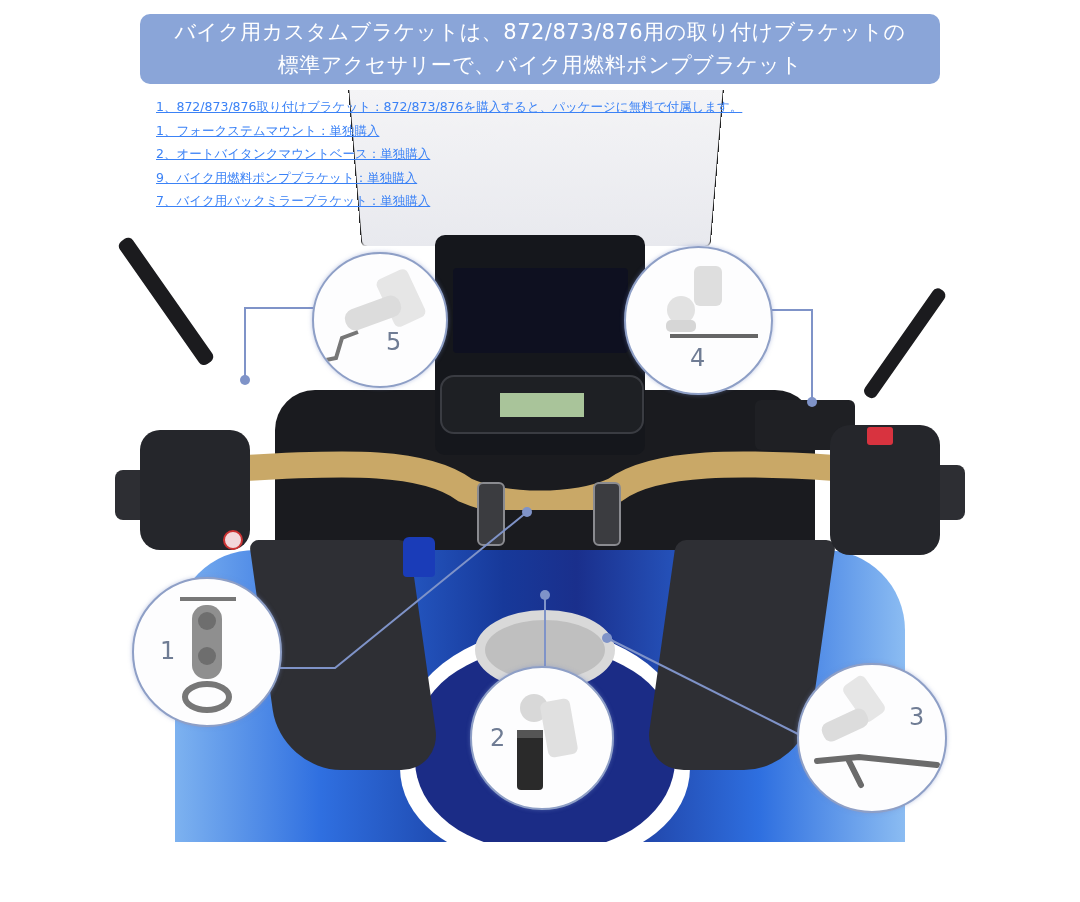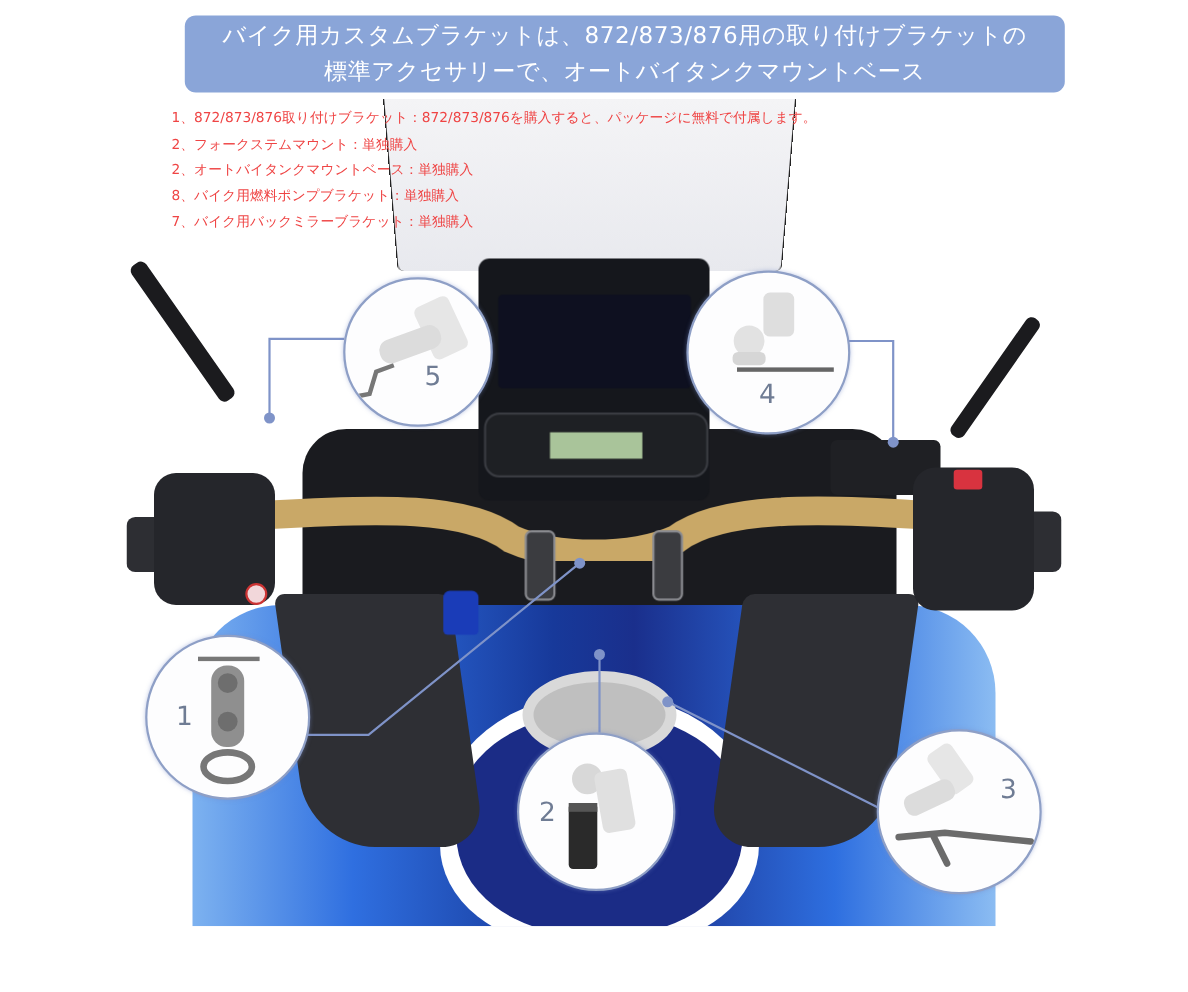--- a/index.html
+++ b/index.html
@@ -1,19 +1,19 @@
 <!DOCTYPE html>
 <html><head>
 <meta charset="utf-8">
 <style>
   html,body{margin:0;padding:0;background:#ffffff;}
   body{width:1080px;height:902px;position:relative;overflow:hidden;font-family:"DejaVu Sans",sans-serif;}
-  .banner{position:absolute;left:140px;top:14px;width:800px;height:70px;background:#8aa5d8;border-radius:10px;color:#fff;text-align:center;font-size:21px;line-height:33px;padding-top:2px;box-sizing:border-box;z-index:5;letter-spacing:0.5px;margin-left:28px;}
+  .banner{position:absolute;left:140px;top:14px;width:800px;height:70px;background:#8aa5d8;border-radius:10px;color:#fff;text-align:center;font-size:21px;line-height:33px;padding-top:2px;box-sizing:border-box;z-index:5;letter-spacing:0.5px;}
   .banner div{white-space:nowrap;}
-  .notes{position:absolute;left:156px;top:95px;z-index:5;font-size:12.5px;color:#ef4444;line-height:23.5px;}
+  .notes{position:absolute;left:156px;top:95px;z-index:5;font-size:12.5px;color:#3b82f6;line-height:23.5px;text-decoration:underline;}
   .notes div{white-space:nowrap;}
   .scene{position:absolute;left:115px;top:90px;width:850px;height:752px;overflow:hidden;}
   .windshield{position:absolute;left:240px;top:0;width:360px;height:160px;background:linear-gradient(#f4f4f6,#e8e9ee);border-left:1.5px solid #222;border-right:1.5px solid #222;border-radius:0 0 6px 6px;transform:perspective(300px) rotateX(-8deg);}
   .dash{position:absolute;left:320px;top:145px;width:210px;height:220px;background:#15171c;border-radius:10px;}
   .tft{position:absolute;left:338px;top:178px;width:175px;height:85px;background:#0e1020;border-radius:4px;}
   .lcd-frame{position:absolute;left:325px;top:285px;width:200px;height:55px;background:#1e2024;border-radius:14px;border:2px solid #3a3c42;}
   .lcd{position:absolute;left:385px;top:303px;width:84px;height:24px;background:#a9c49a;}
   .body-dark{position:absolute;left:160px;top:300px;width:540px;height:180px;background:#1a1b1f;border-radius:40px 40px 10px 10px;}
   .tank{position:absolute;left:60px;top:460px;width:730px;height:300px;background:linear-gradient(90deg,#7db2f0 0%,#2f6fe0 20%,#17399a 45%,#1a2f8c 55%,#2e6fe0 80%,#8bbcf2 100%);border-radius:80px 80px 0 0;}
   .tank-white{position:absolute;left:285px;top:540px;width:290px;height:230px;background:#fff;border-radius:50% 50% 40% 40%;}
@@ -36,28 +36,28 @@
   .circle{position:absolute;border-radius:50%;background:#fdfdfe;border:2.5px solid #8e9fc6;box-shadow:0 0 4px rgba(120,140,200,0.5);z-index:4;overflow:hidden;}
   .circle .num{position:absolute;color:#6f7c94;font-size:24px;font-family:"DejaVu Sans",sans-serif;}
   .leader{position:absolute;z-index:3;}
   .tail{position:absolute;left:0;top:842px;width:1080px;height:60px;background:#fff;z-index:6;}
 </style>
 </head>
 <body>
 
 <div class="banner">
   <div>バイク用カスタムブラケットは、872/873/876用の取り付けブラケットの</div>
-  <div>標準アクセサリーで、オートバイタンクマウントベース</div>
+  <div>標準アクセサリーで、バイク用燃料ポンプブラケット</div>
 </div>
 
 <div class="notes">
   <div>1、872/873/876取り付けブラケット：872/873/876を購入すると、パッケージに無料で付属します。</div>
-  <div>2、フォークステムマウント：単独購入</div>
+  <div>1、フォークステムマウント：単独購入</div>
   <div>2、オートバイタンクマウントベース：単独購入</div>
-  <div>8、バイク用燃料ポンプブラケット：単独購入</div>
+  <div>9、バイク用燃料ポンプブラケット：単独購入</div>
   <div>7、バイク用バックミラーブラケット：単独購入</div>
 </div>
 
 <div class="scene">
   <div class="windshield"></div>
   <div class="body-dark"></div>
   <div class="dash"></div>
   <div class="tft"></div>
   <div class="lcd-frame"></div>
   <div class="lcd"></div>

